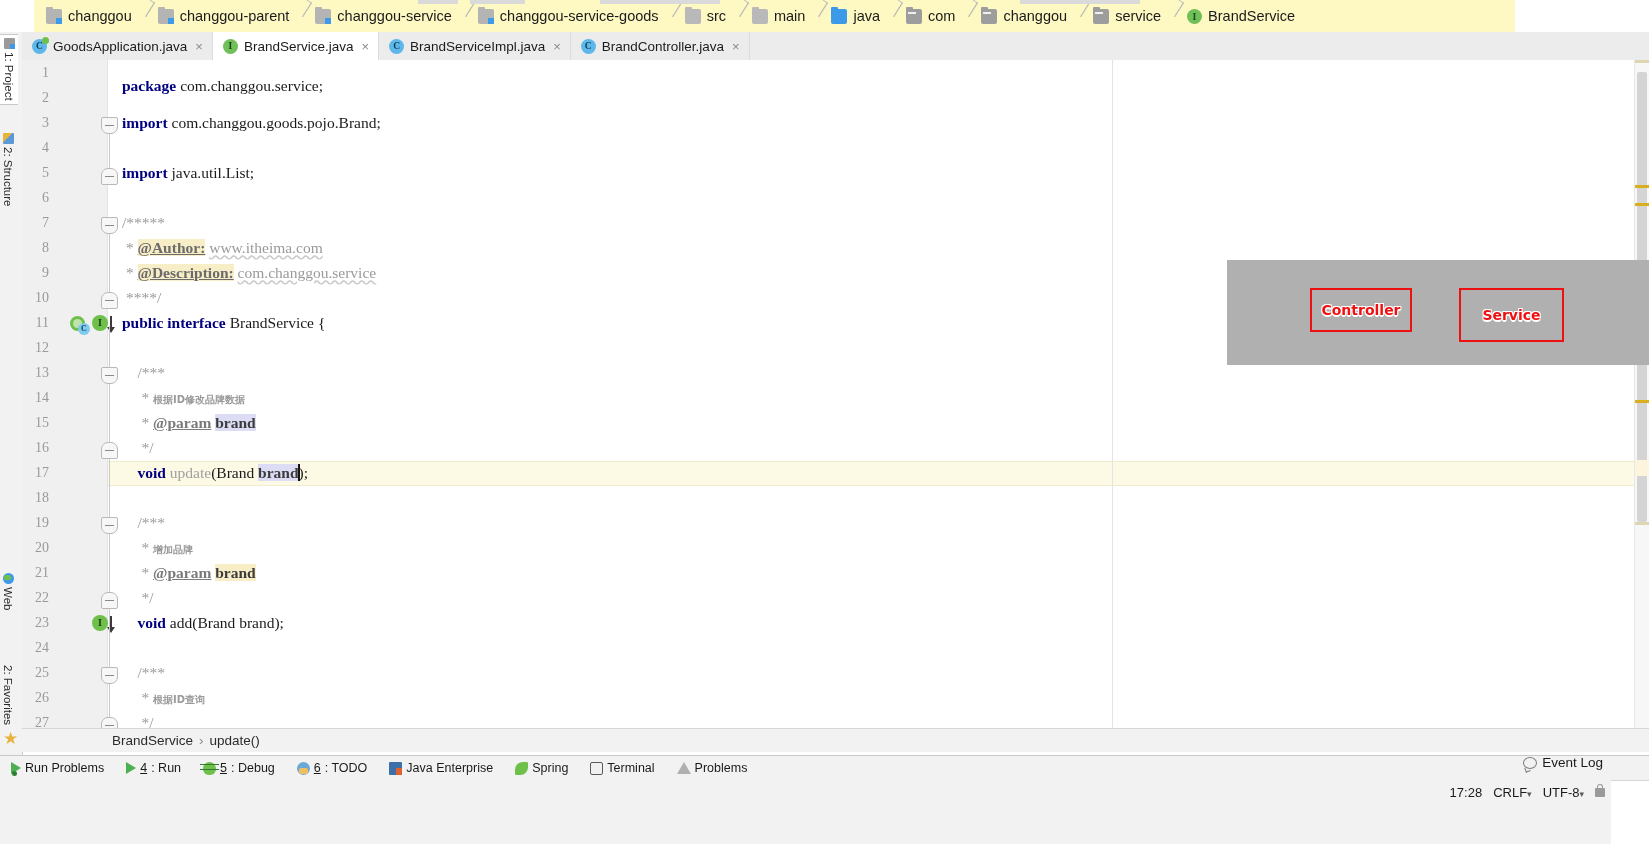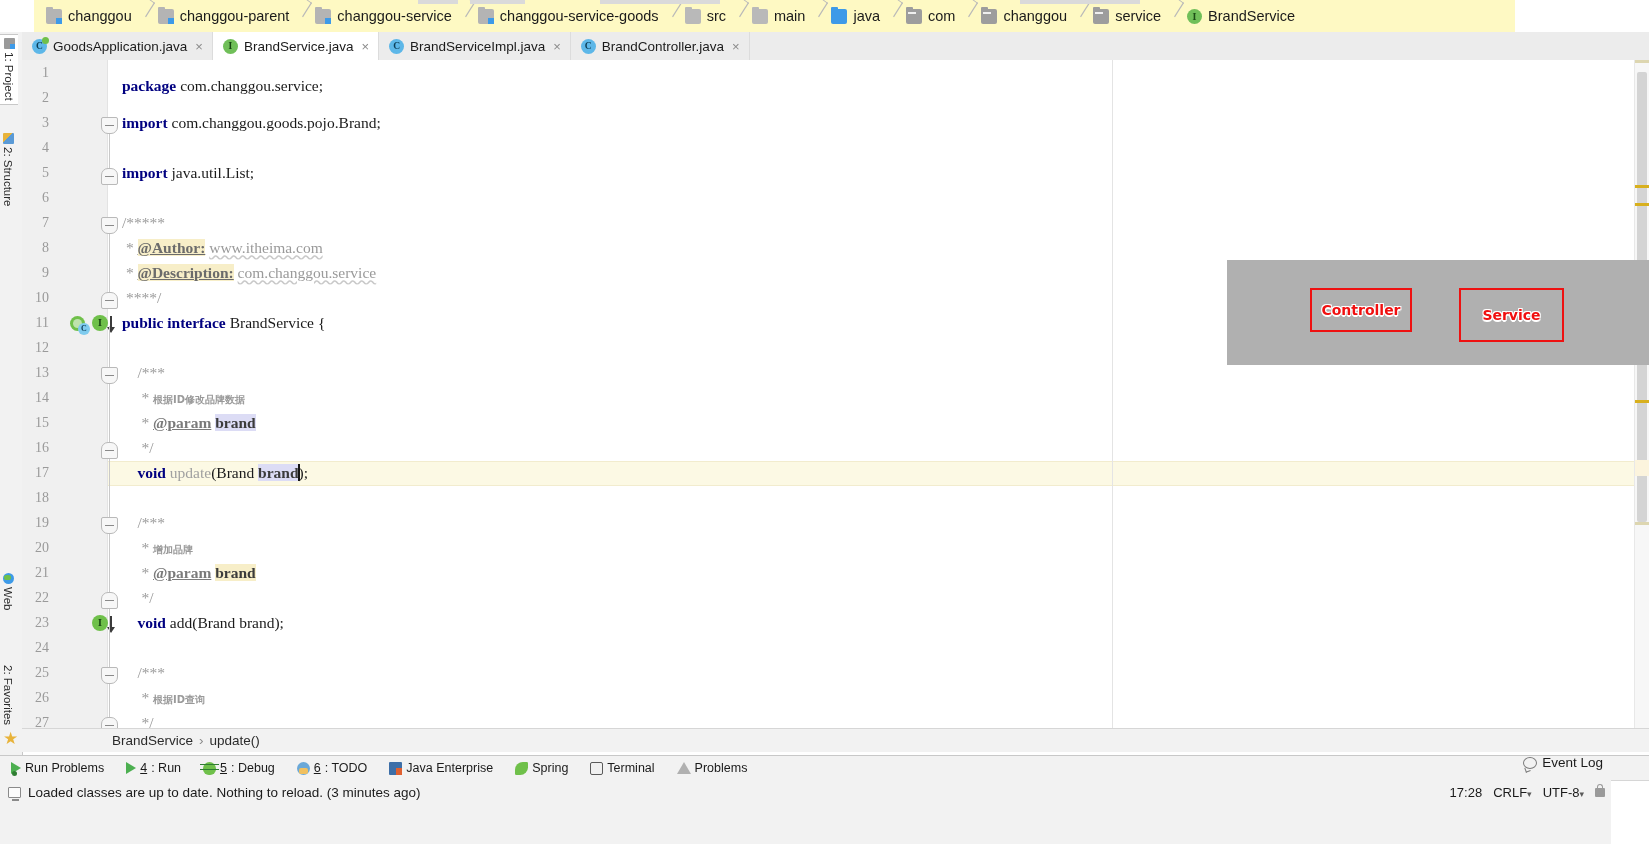--- a/index.html
+++ b/index.html
@@ -575,24 +575,20 @@
       <span class="tw-ico i-prob"></span>
       <span>Problems</span>
     </div>
   </div>
 
   <div class="statusbar">
     <div class="eventlog">
       <span class="i-balloon"></span>
       <span>Event Log</span>
     </div>
-    <div class="status-msg">
-      <span class="i-monitor"></span>
-      <span>Loaded classes are up to date. Nothing to reload. (3 minutes ago)</span>
-    </div>
 
     <div class="status-right">
       <span>17:28</span>
       <span><span>CRLF</span><span class="chev">▾</span></span>
       <span><span>UTF-8</span><span class="chev">▾</span></span>
       <span class="i-lock"></span>
     </div>
   </div>
 
 </div>

